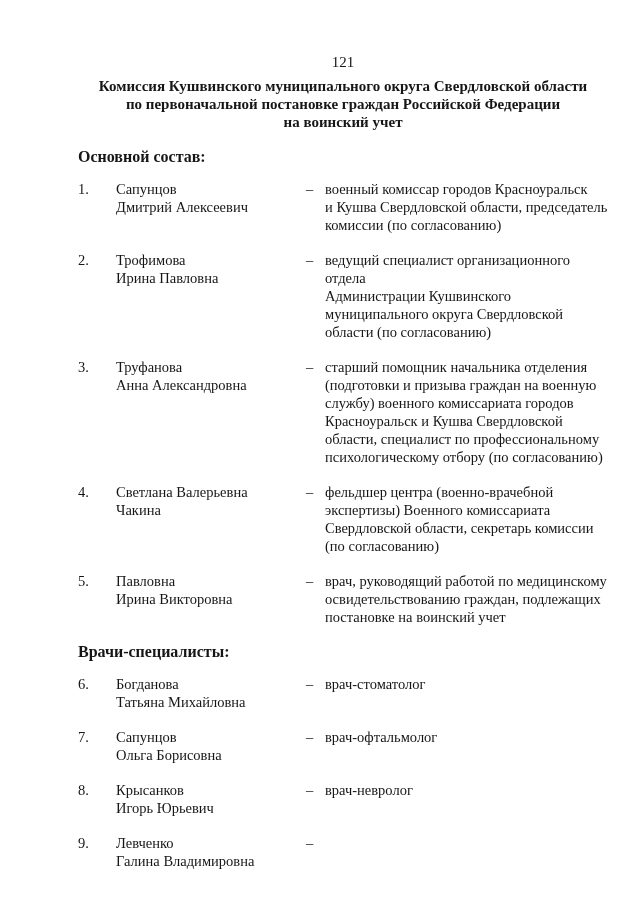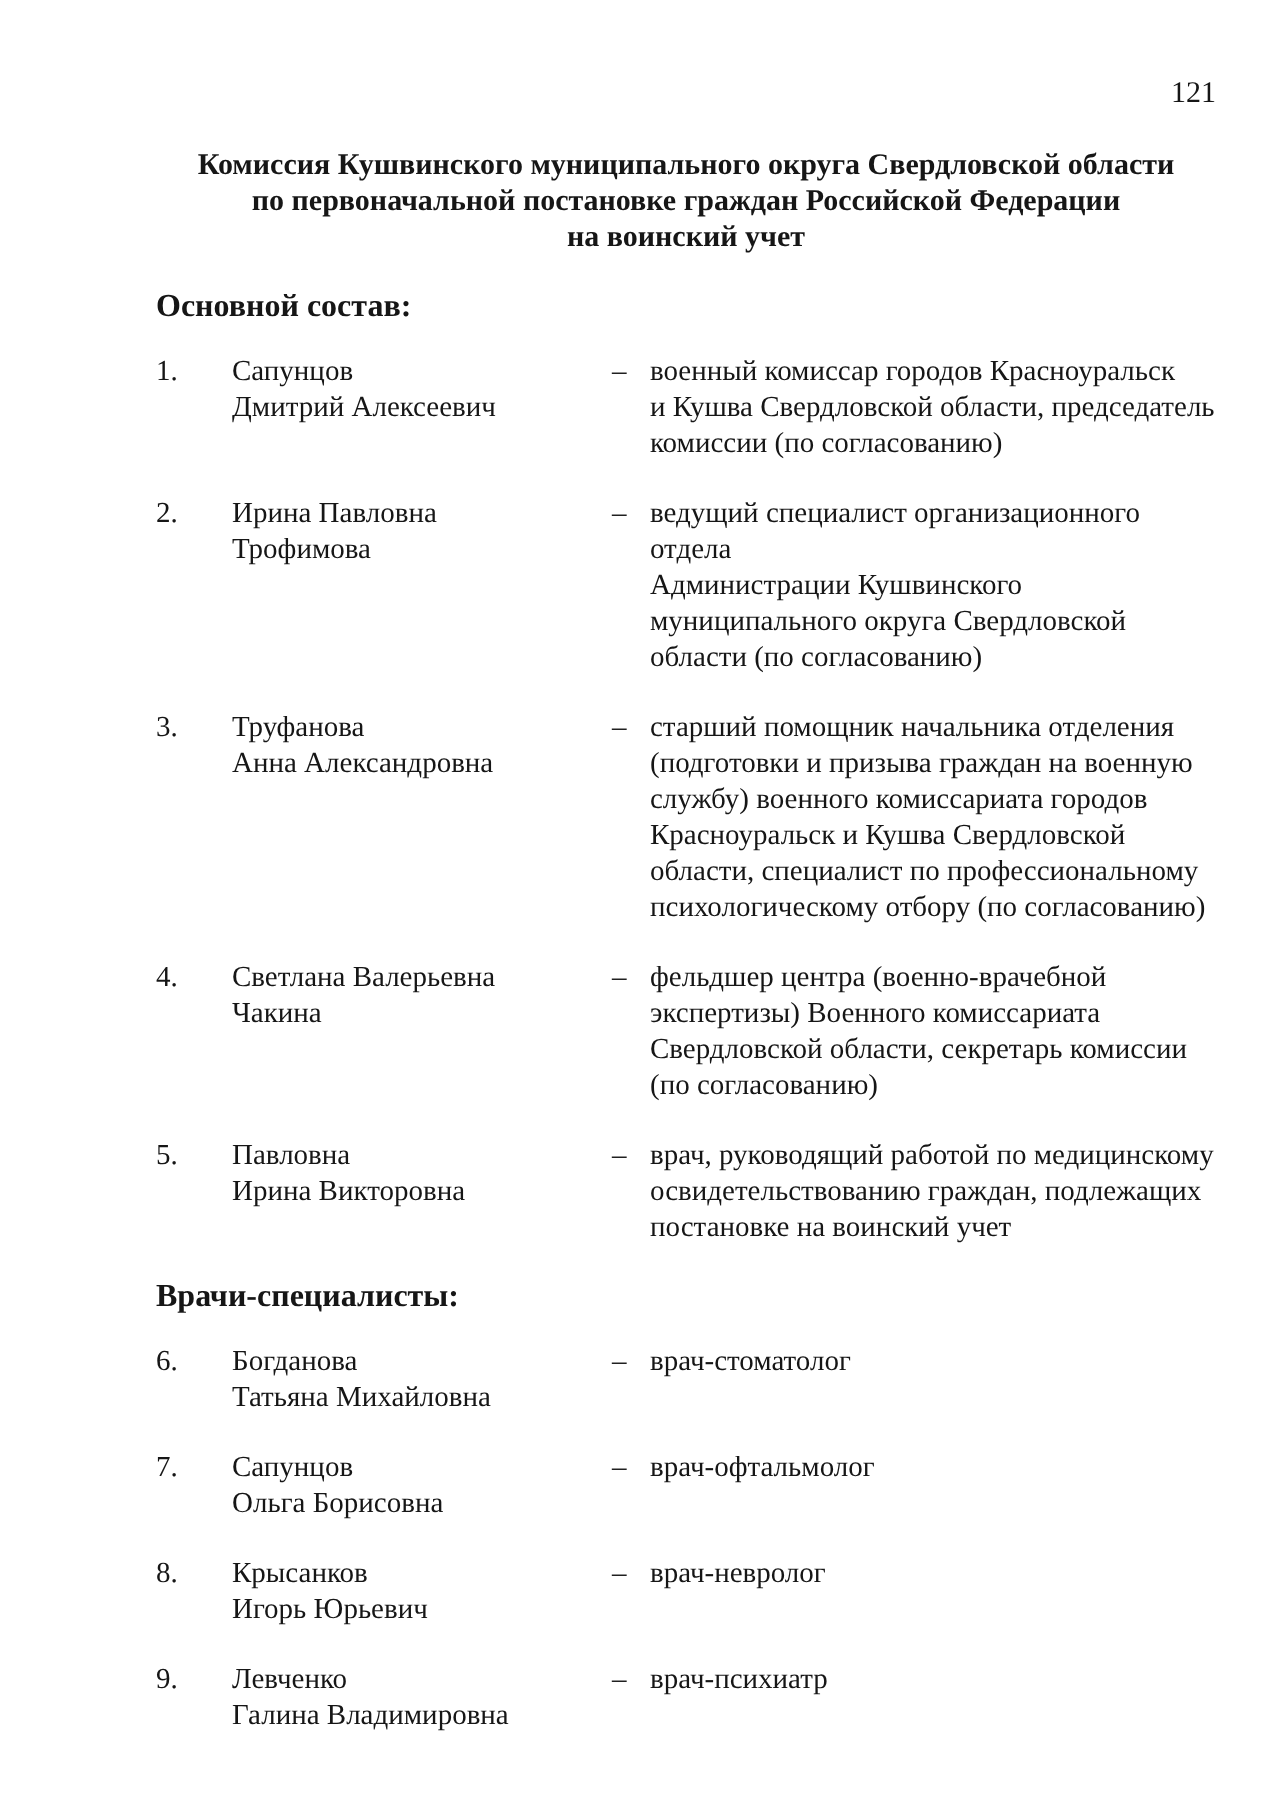--- a/index.html
+++ b/index.html
@@ -11,26 +11,27 @@
     color: #161616;
     overflow: hidden;
   }
   .page {
     width: 640px;
     height: 905px;
     background: #ffffff;
     padding: 38px 32px 0 78px;
   }
   .page-number {
-    text-align: right;
+    text-align: center;
     font-size: 15px;
     line-height: 18px;
+    margin-top: 15px;
   }
   .doc-title {
-    margin-top: 18px;
+    margin-top: 6px;
     font-size: 15px;
     font-weight: bold;
     text-align: center;
     line-height: 18px;
     white-space: pre-line;
   }
   .section-heading {
     margin-top: 17px;
     font-size: 16px;
     font-weight: bold;
@@ -70,22 +71,22 @@
     </div>
     <div class="col-dash">–</div>
     <div class="col-role">военный комиссар городов Красноуральск
 и Кушва Свердловской области, председатель
 комиссии (по согласованию)</div>
   </div>
 
   <div class="member-row">
     <div class="col-num">2.</div>
     <div class="col-name">
+      <div>Трофимова</div>
       <div>Ирина Павловна</div>
-      <div>Трофимова</div>
     </div>
     <div class="col-dash">–</div>
     <div class="col-role">ведущий специалист организационного отдела
 Администрации Кушвинского
 муниципального округа Свердловской
 области (по согласованию)</div>
   </div>
 
   <div class="member-row">
     <div class="col-num">3.</div>
@@ -159,16 +160,15 @@
     <div class="col-role">врач-невролог</div>
   </div>
 
   <div class="member-row">
     <div class="col-num">9.</div>
     <div class="col-name">
       <div>Левченко</div>
       <div>Галина Владимировна</div>
     </div>
     <div class="col-dash">–</div>
-    <div class="col-role">врач-психиатр</div>
   </div>
 
 </div>
 
 </body></html>

